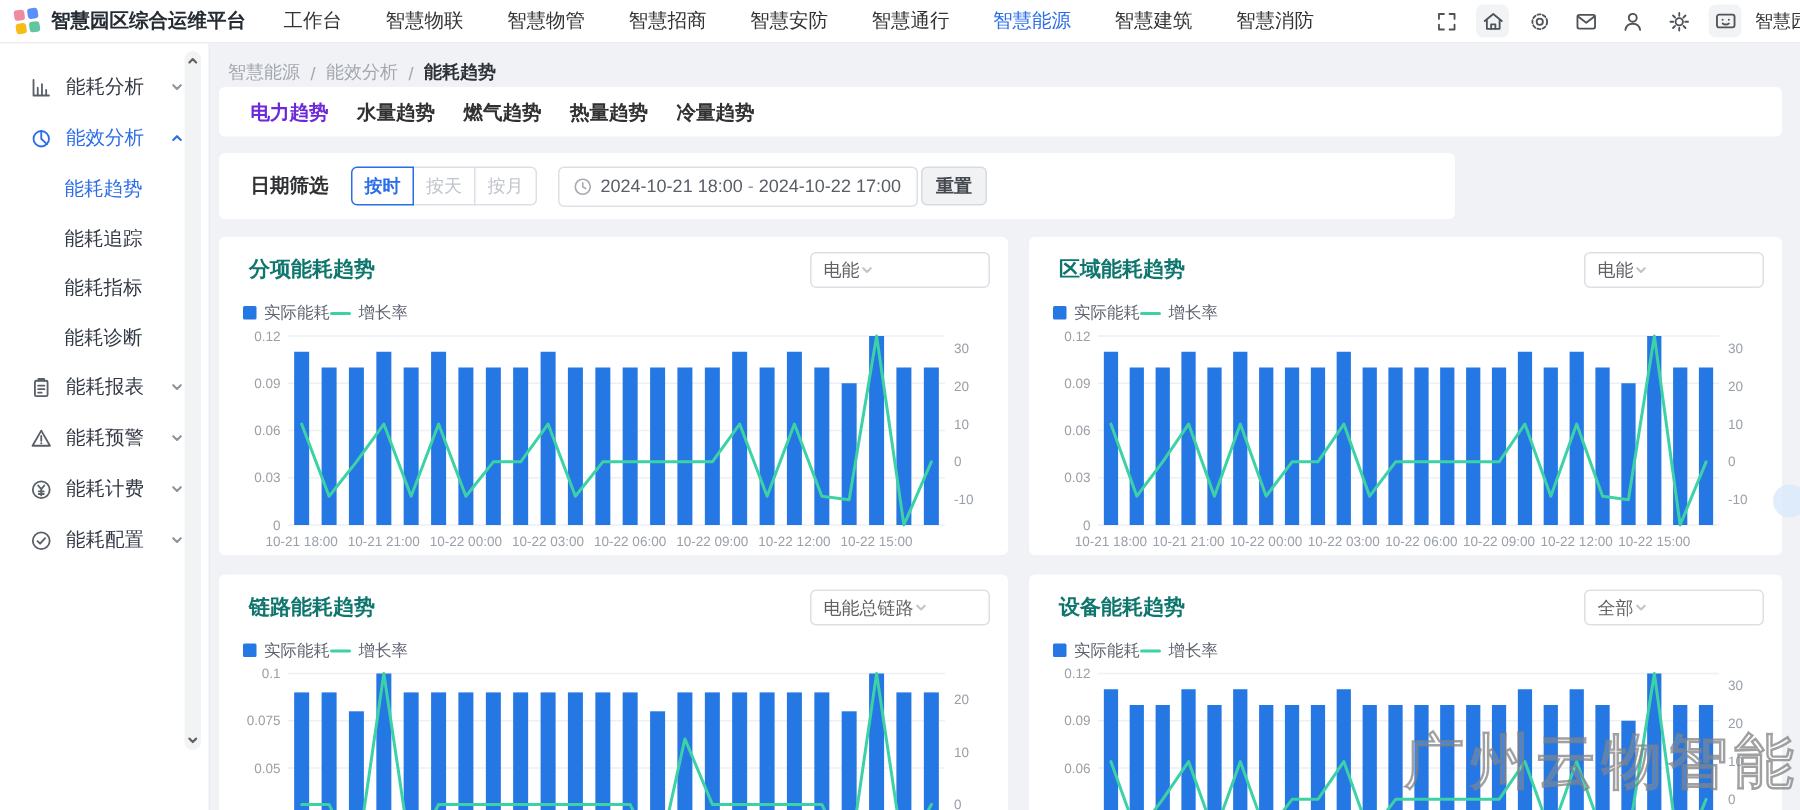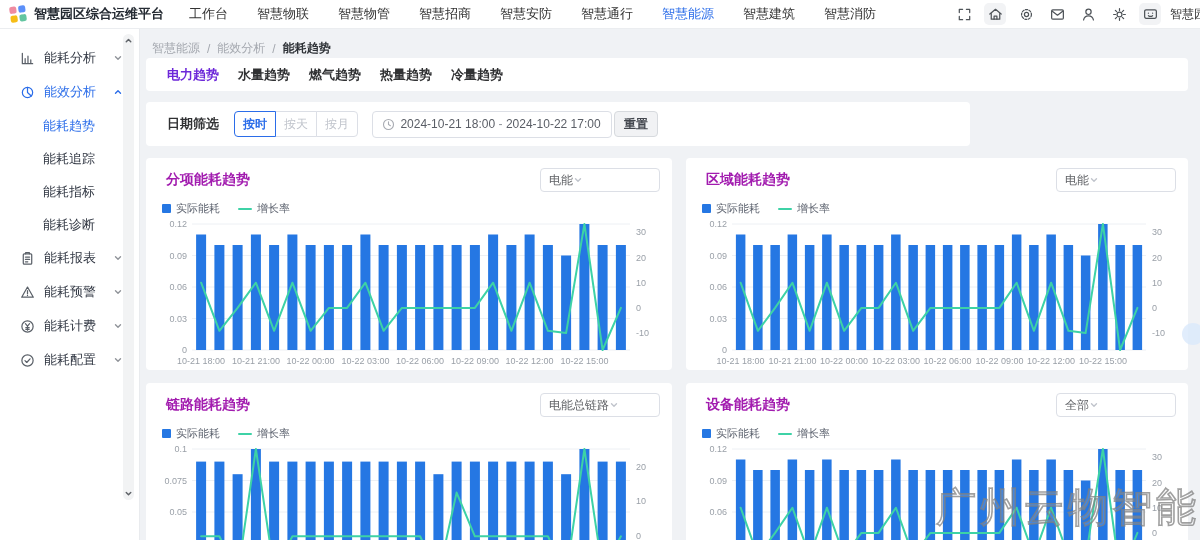--- a/index.html
+++ b/index.html
@@ -54,26 +54,26 @@
   .date-range{margin-left:14px;width:240px;height:27px;border:1px solid #dcdfe6;border-radius:4px;
     background:#fff;display:flex;align-items:center;padding:0 9px;font-size:12px;color:#5a5e66;cursor:pointer;}
   .date-range .dr-sep{color:#8f949b;flex:0 0 auto;padding:0 2px;}
   .date-range .dr-val{flex:1;text-align:center;white-space:nowrap;}
   .date-range .clk{color:#a8abb2;display:flex;margin-right:4px;}
   .reset-btn{margin-left:2px;height:26px;padding:0 9px;background:#f1f2f4;border:1px solid #d7dade;
     border-radius:4px;font-size:12px;font-weight:bold;color:#43474e;cursor:pointer;}
   
   .chart-card{position:absolute;background:#fff;border-radius:4px;padding:10px 12px 0 12px;height:212px;}
   .chart-head{display:flex;justify-content:space-between;align-items:center;}
-  .chart-title{font-size:14px;font-weight:bold;color:#a21caf;padding-left:8px;text-align:center;}
+  .chart-title{font-size:14px;font-weight:bold;color:#0f766e;padding-left:8px;text-align:center;}
   .chart-select{width:120px;height:24px;border:1px solid #dcdfe6;border-radius:4px;display:flex;
     align-items:center;padding:0 8px;font-size:12px;color:#606266;
     cursor:pointer;background:#fff;}
   .chart-select .sel-chev{color:#c0c4cc;display:flex;}
-  .chart-legend{display:flex;gap:18px;margin:9px 0 0 4px;font-size:11px;color:#5e6470;align-items:center;}
+  .chart-legend{display:flex;margin:9px 0 0 4px;font-size:11px;color:#5e6470;align-items:center;}
   .lg-item{display:flex;align-items:center;gap:5px;cursor:pointer;}
   .lg-sq{width:9px;height:9px;border-radius:1px;display:inline-block;}
   .lg-dash{width:14px;height:2px;border-radius:1px;display:inline-block;}
   .chart-box{margin-top:2px;}
   
   .watermark{position:absolute;left:936px;top:480px;font-size:40px;letter-spacing:4px;white-space:nowrap;
     color:rgba(255,255,255,0.12);-webkit-text-stroke:1.6px rgba(128,128,128,0.75);z-index:40;pointer-events:none;}
   .floating-widget{position:absolute;left:1182px;top:323px;width:22px;height:22px;border-radius:50%;
     background:#d9e8fb;opacity:.8;z-index:35;cursor:pointer;}
 </style>

